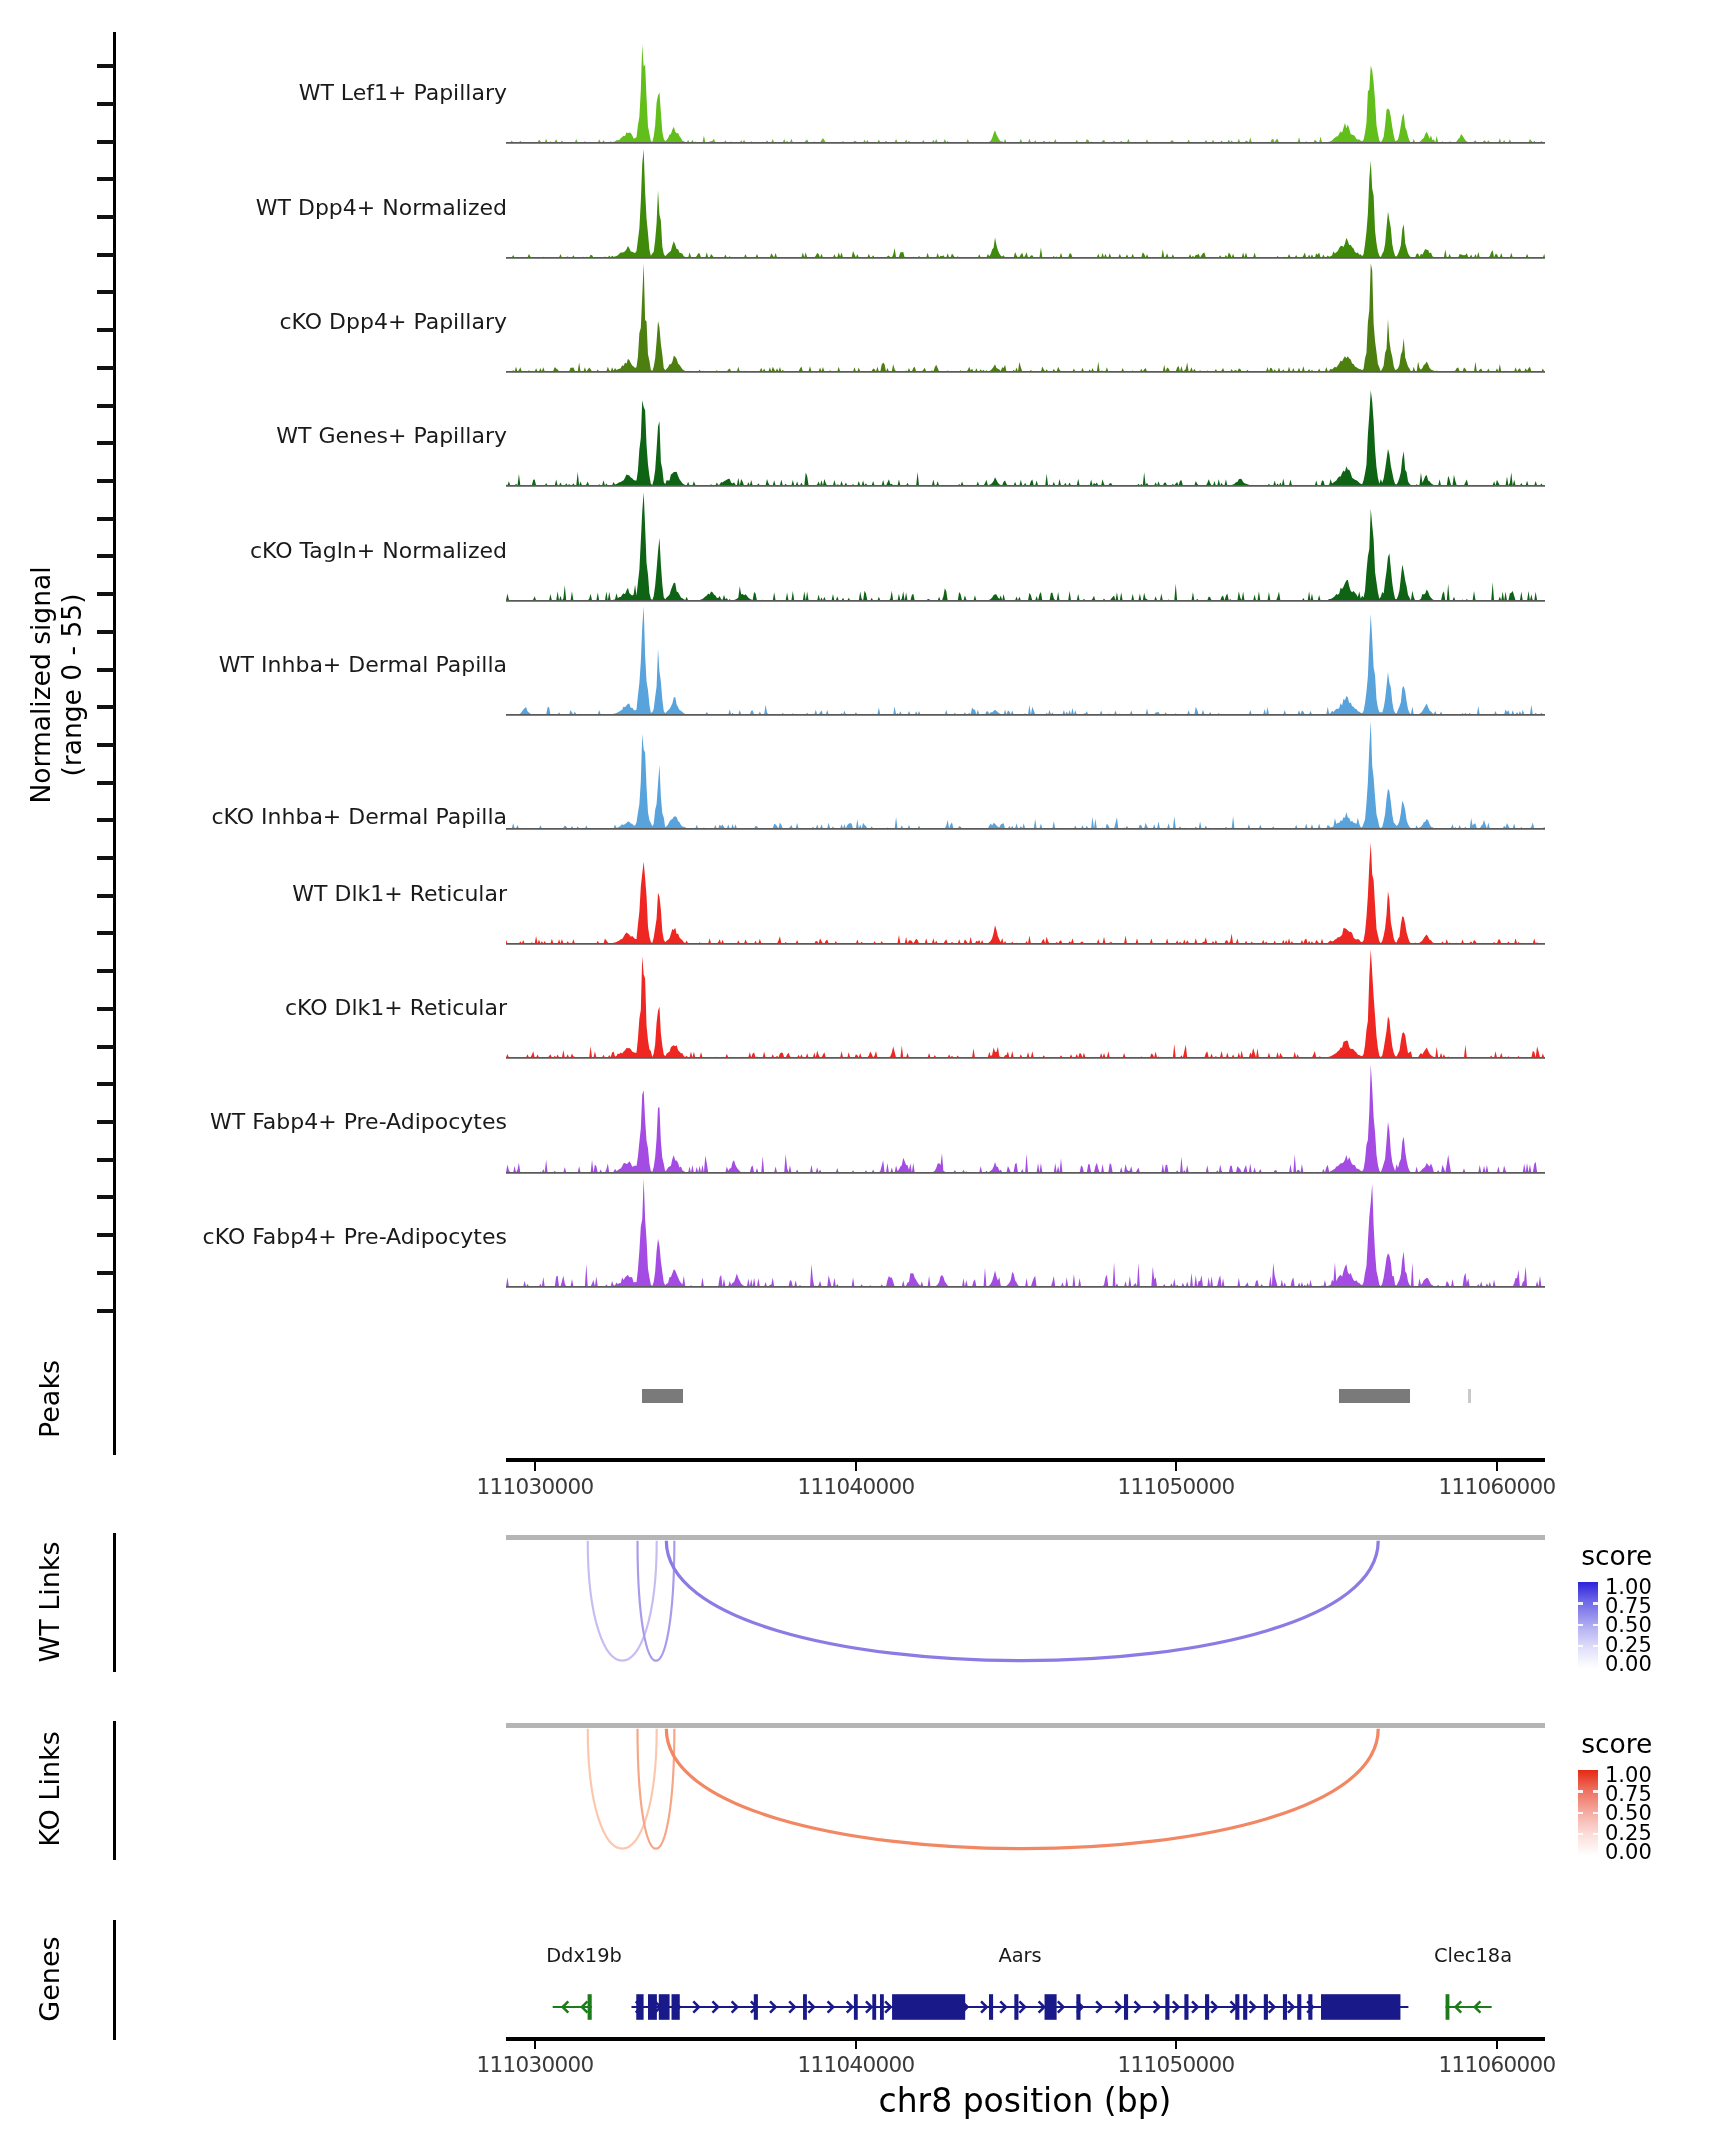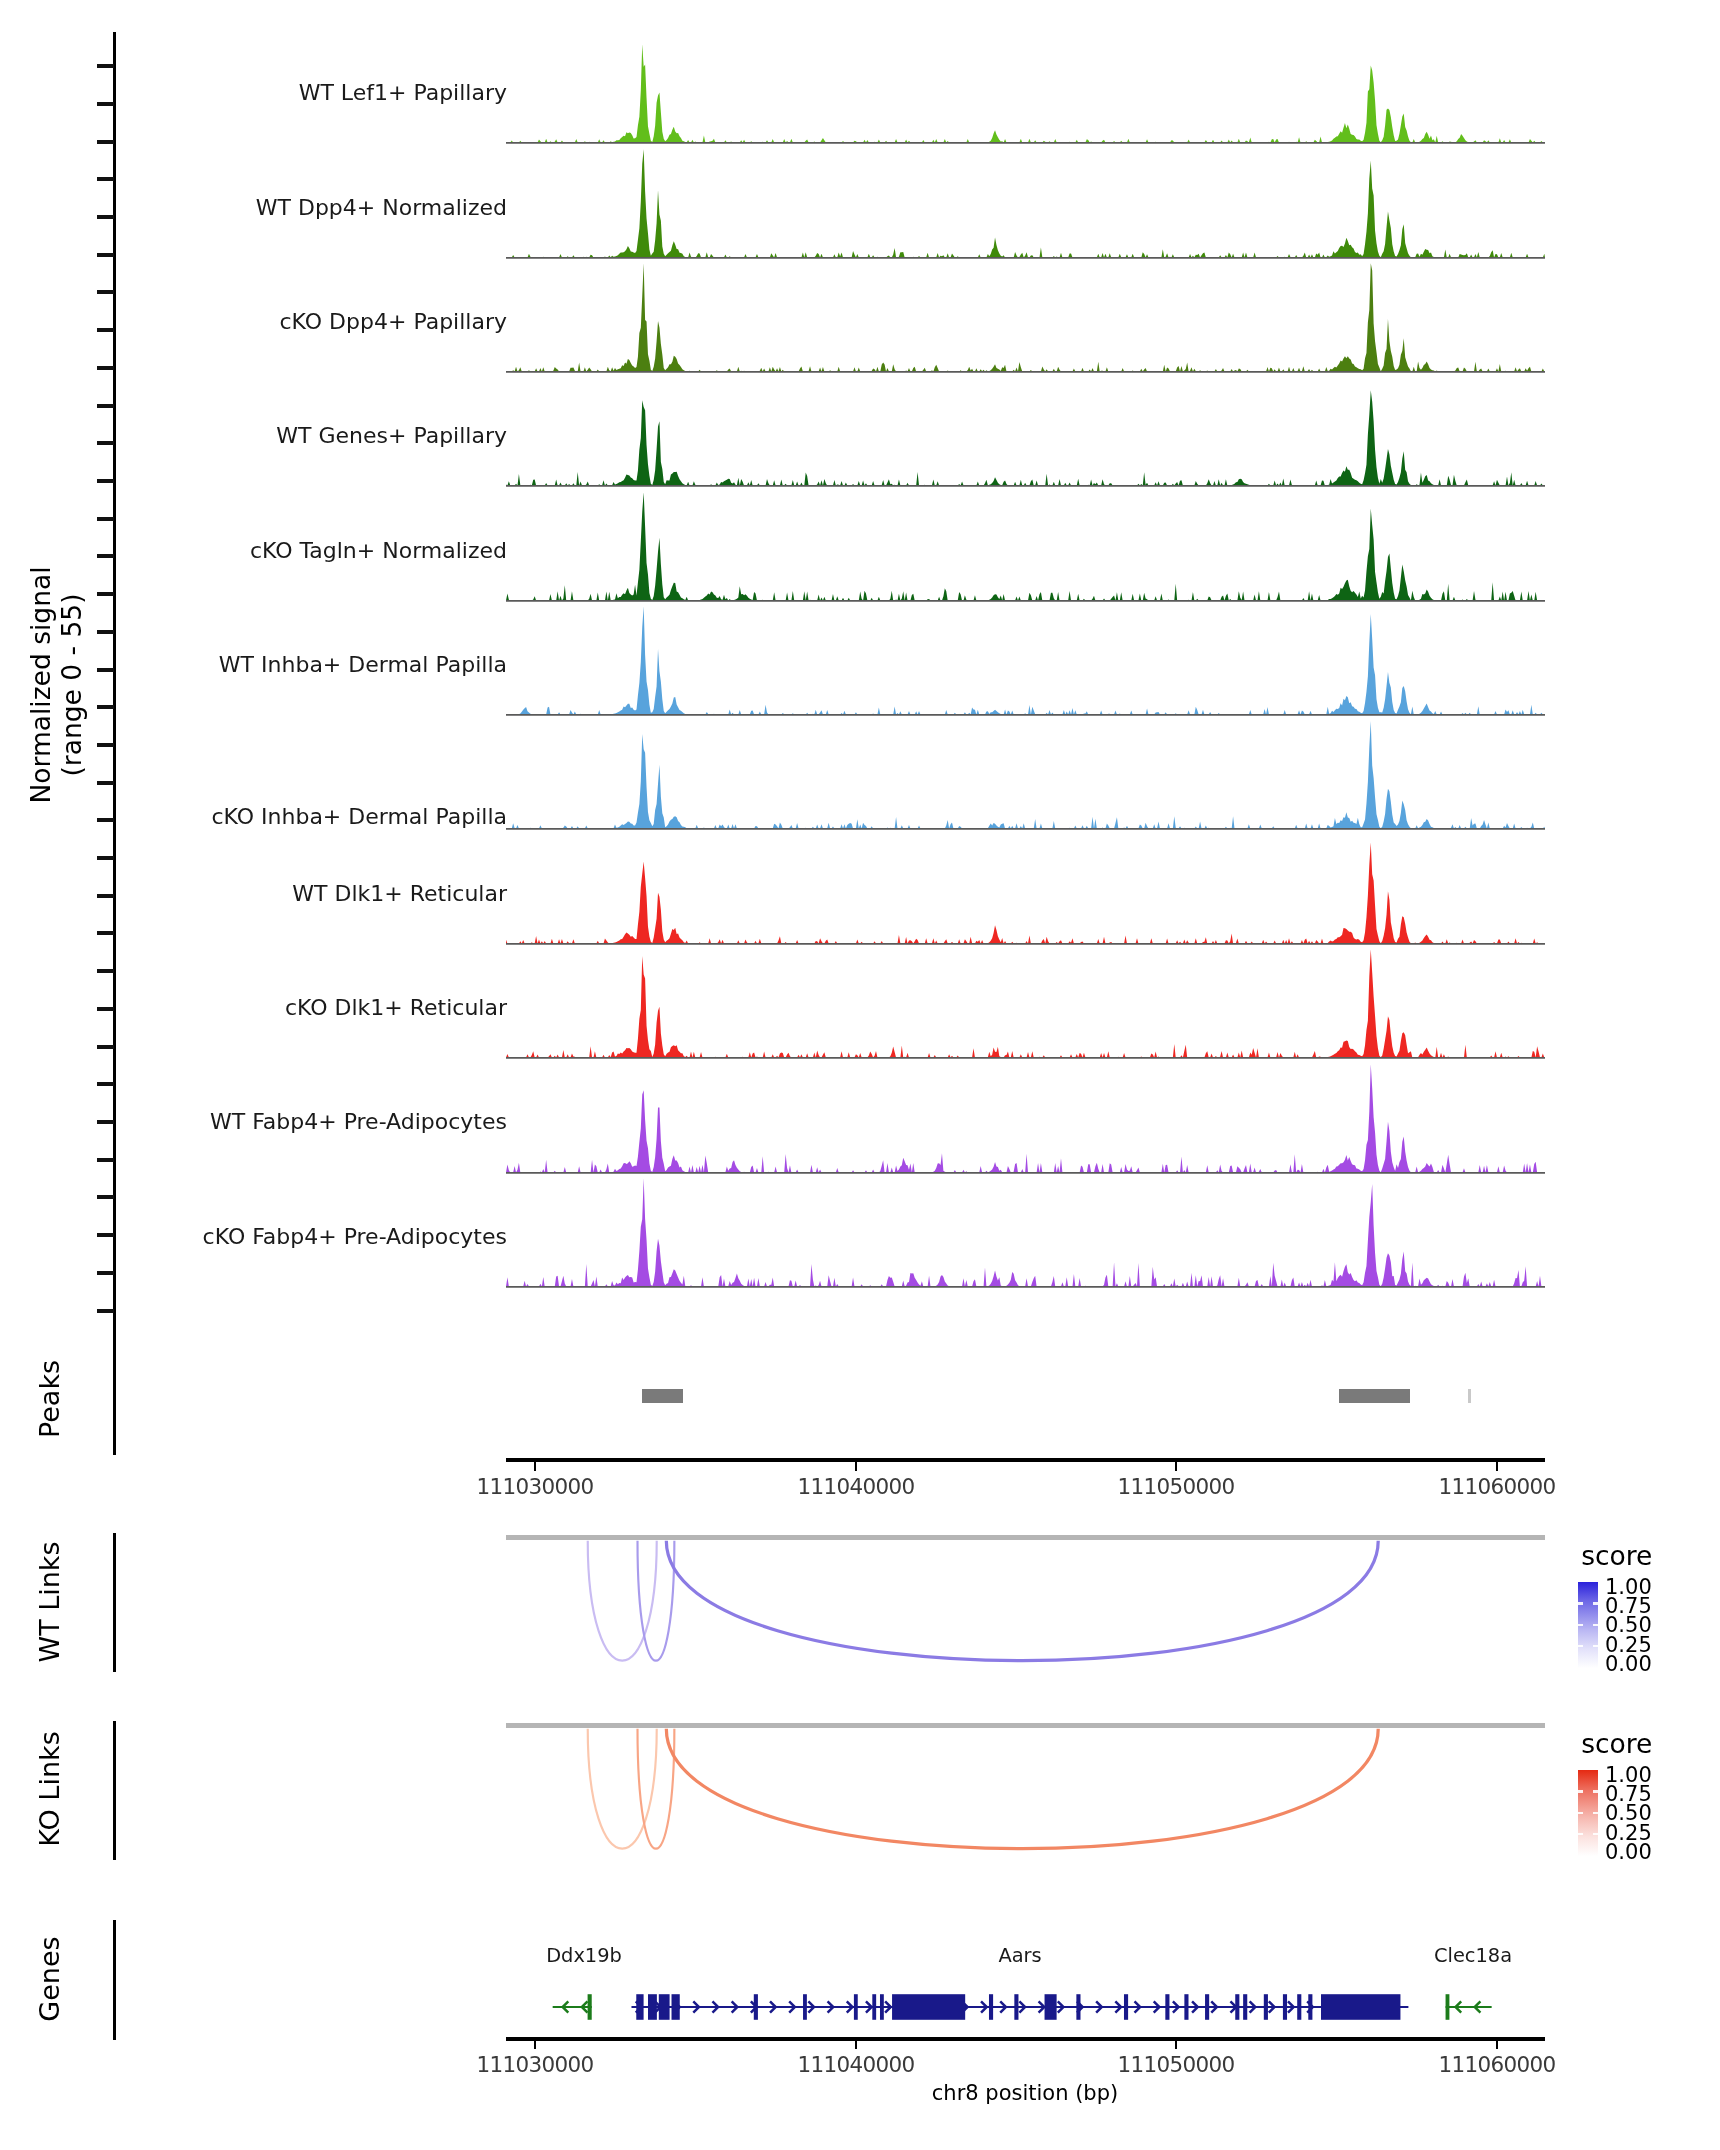--- a/index.html
+++ b/index.html
@@ -15,21 +15,21 @@
   .axis-line{position:absolute;height:3.6px;background:#000;}
   .axis-tick{position:absolute;width:2.2px;height:9.3px;background:#000;}
   .axis-tick-label{position:absolute;font-size:21.5px;color:#3a3a3a;transform:translateX(-50%);letter-spacing:-0.7px;}
   .link-baseline{position:absolute;height:5px;background:#b5b5b5;}
   .legend{position:absolute;}
   .legend-title{position:absolute;font-size:26.5px;color:#000;text-align:right;}
   .legend-bar{position:absolute;width:19.4px;height:86px;}
   .legend-lab{position:absolute;font-size:21px;color:#000;transform:translateY(-50%);}
   .legend-dash{position:absolute;width:4.3px;height:2.2px;background:rgba(255,255,255,0.9);}
   .gene-name{position:absolute;font-size:19.4px;color:#1a1a1a;transform:translateX(-50%);}
-  .axis-title{position:absolute;font-size:21px;color:#000;transform:translateX(-50%);}
+  .axis-title{position:absolute;font-size:33px;color:#000;transform:translateX(-50%);}
   svg{position:absolute;display:block;}
 </style>
 </head>
 <body>
 
 <div id="fig">
 
   <div class="rot ylab" style="left:56px;top:685px;">
     <div>Normalized signal</div>
     <div>(range 0 - 55)</div>

